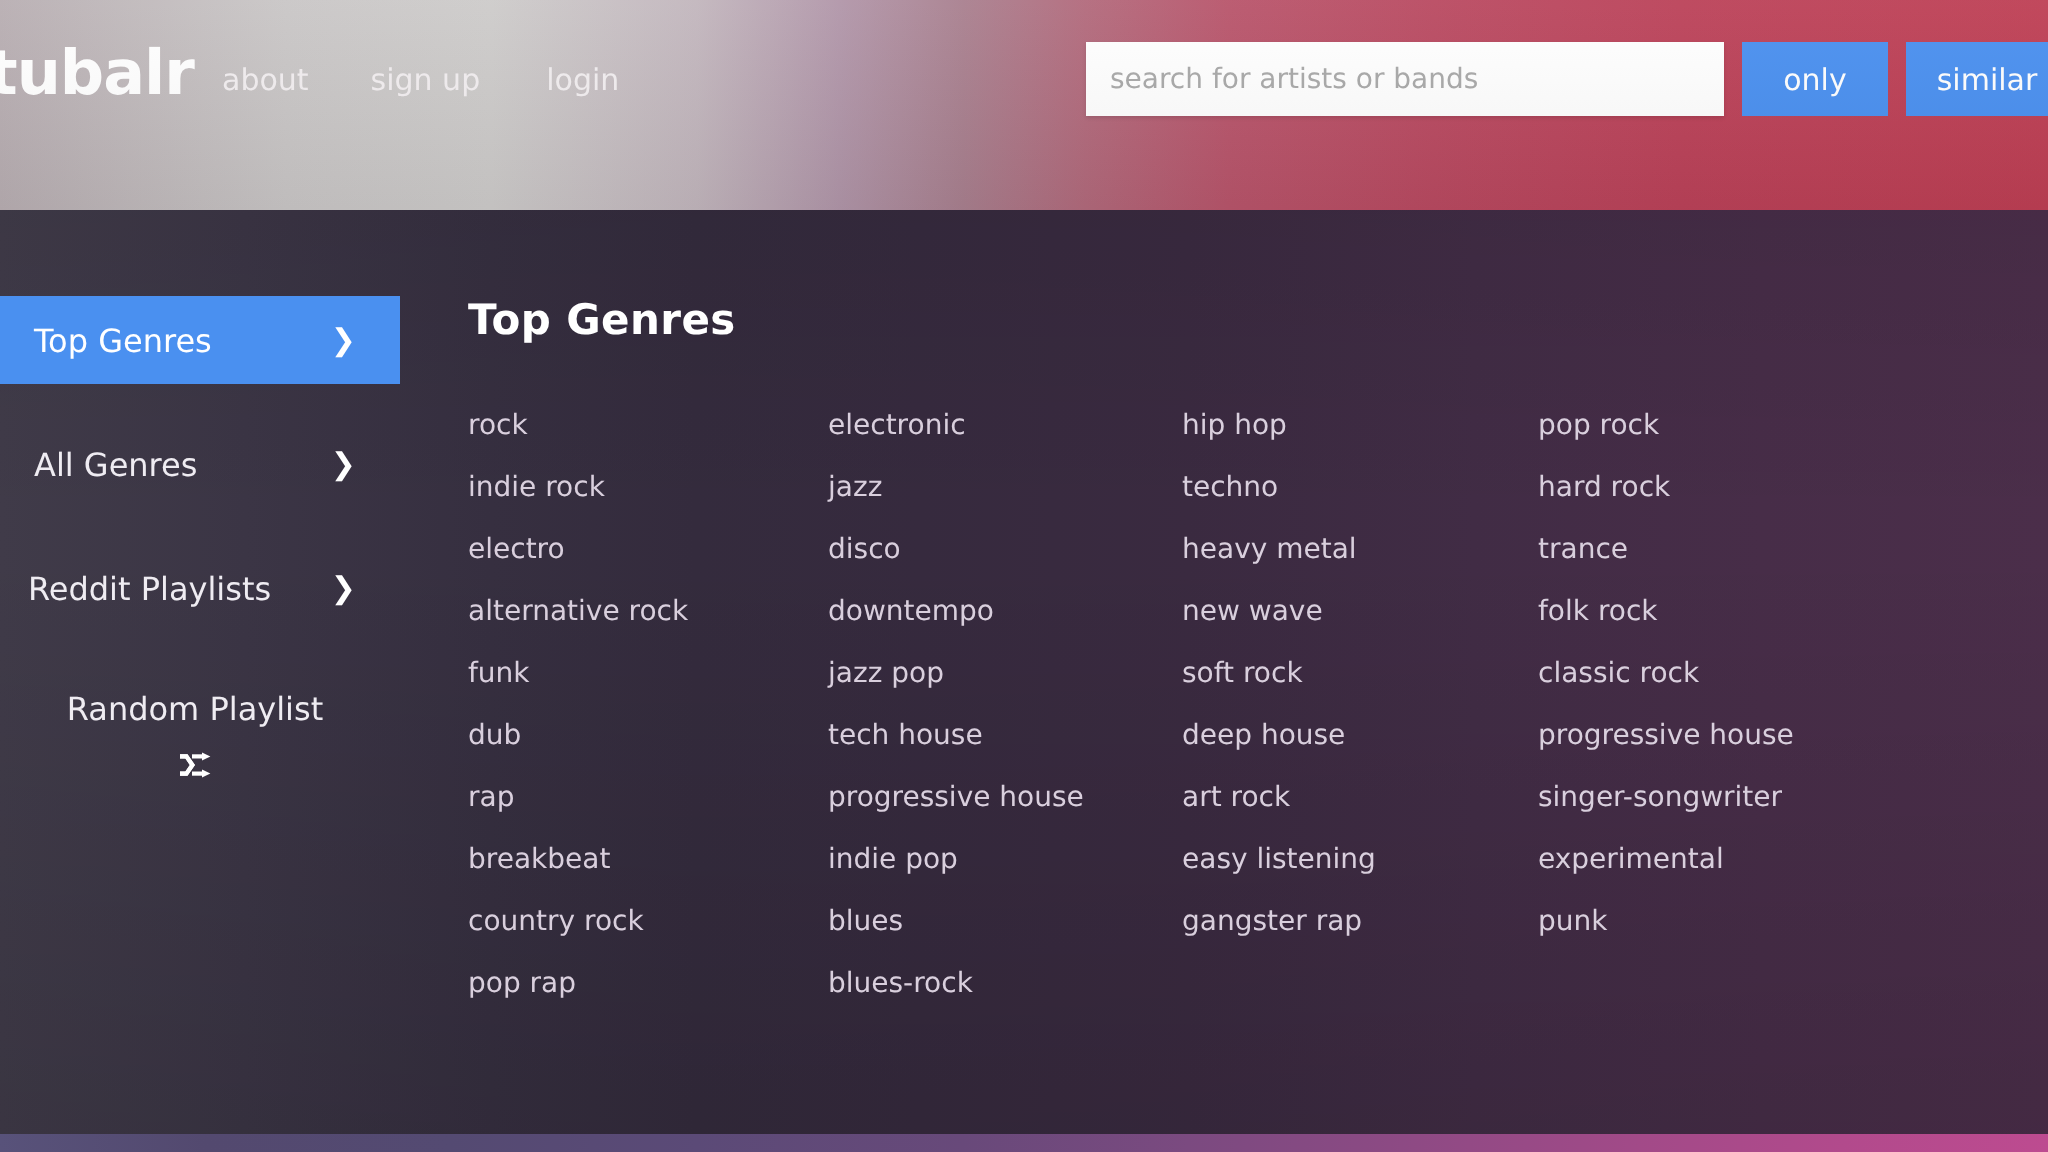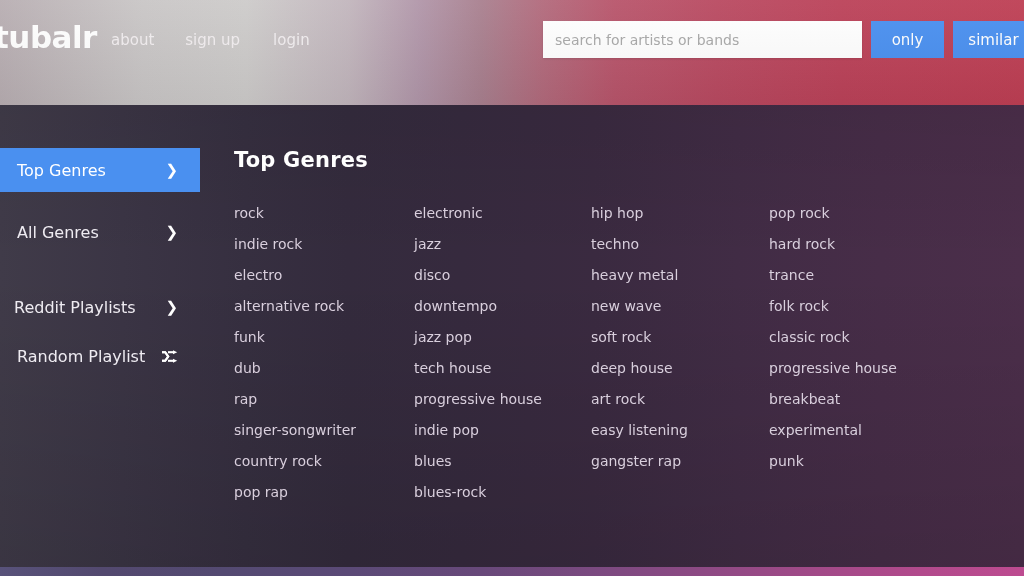--- a/index.html
+++ b/index.html
@@ -102,22 +102,22 @@
   }
   .side-item .label{ flex:1; white-space:nowrap; }
   .side-item .arrow{
     font-size:15px; font-weight:bold; color:#ffffff; line-height:1;
   }
   .side-item.active{ background:#4a90f0; }
   .side-item.active .label{ color:#ffffff; }
 
   .si-0{ top:43px; }
   .si-1{ top:105px; }
-  .si-2{ top:180px;padding-left:14px; }
-  .si-3{ top:229px; }
+  .si-2{ top:167px;padding-left:14px; }
+  .si-3{ top:240px;flex-direction:column; }
 
   .shuffle-ic{ width:16px; height:13px; display:block; }
 
   
   .main{ position:absolute; left:234px; top:0; right:0; height:100%; z-index:1; }
   .main-title{
     position:absolute; left:0; top:43px;
     font-size:21px; font-weight:bold; color:#ffffff; letter-spacing:.2px;
   }
 
@@ -227,22 +227,22 @@
         <div class="genre">jazz pop</div>
         <div class="genre">soft rock</div>
         <div class="genre">classic rock</div>
         <div class="genre">dub</div>
         <div class="genre">tech house</div>
         <div class="genre">deep house</div>
         <div class="genre">progressive house</div>
         <div class="genre">rap</div>
         <div class="genre">progressive house</div>
         <div class="genre">art rock</div>
+        <div class="genre">singer-songwriter</div>
         <div class="genre">breakbeat</div>
-        <div class="genre">singer-songwriter</div>
         <div class="genre">indie pop</div>
         <div class="genre">easy listening</div>
         <div class="genre">experimental</div>
         <div class="genre">country rock</div>
         <div class="genre">blues</div>
         <div class="genre">gangster rap</div>
         <div class="genre">punk</div>
         <div class="genre">pop rap</div>
         <div class="genre">blues-rock</div>
       </div>

